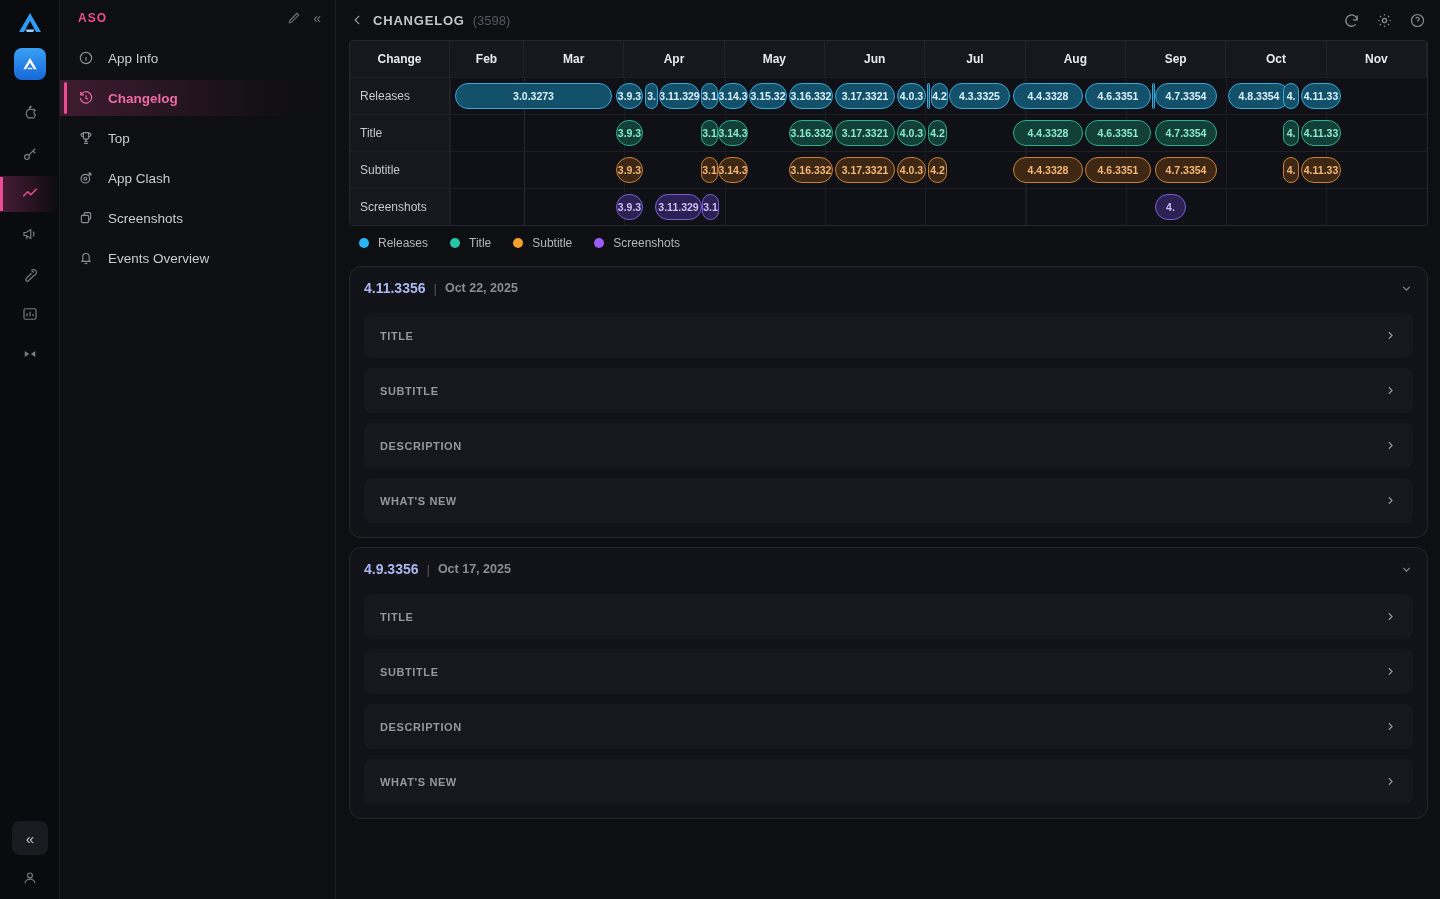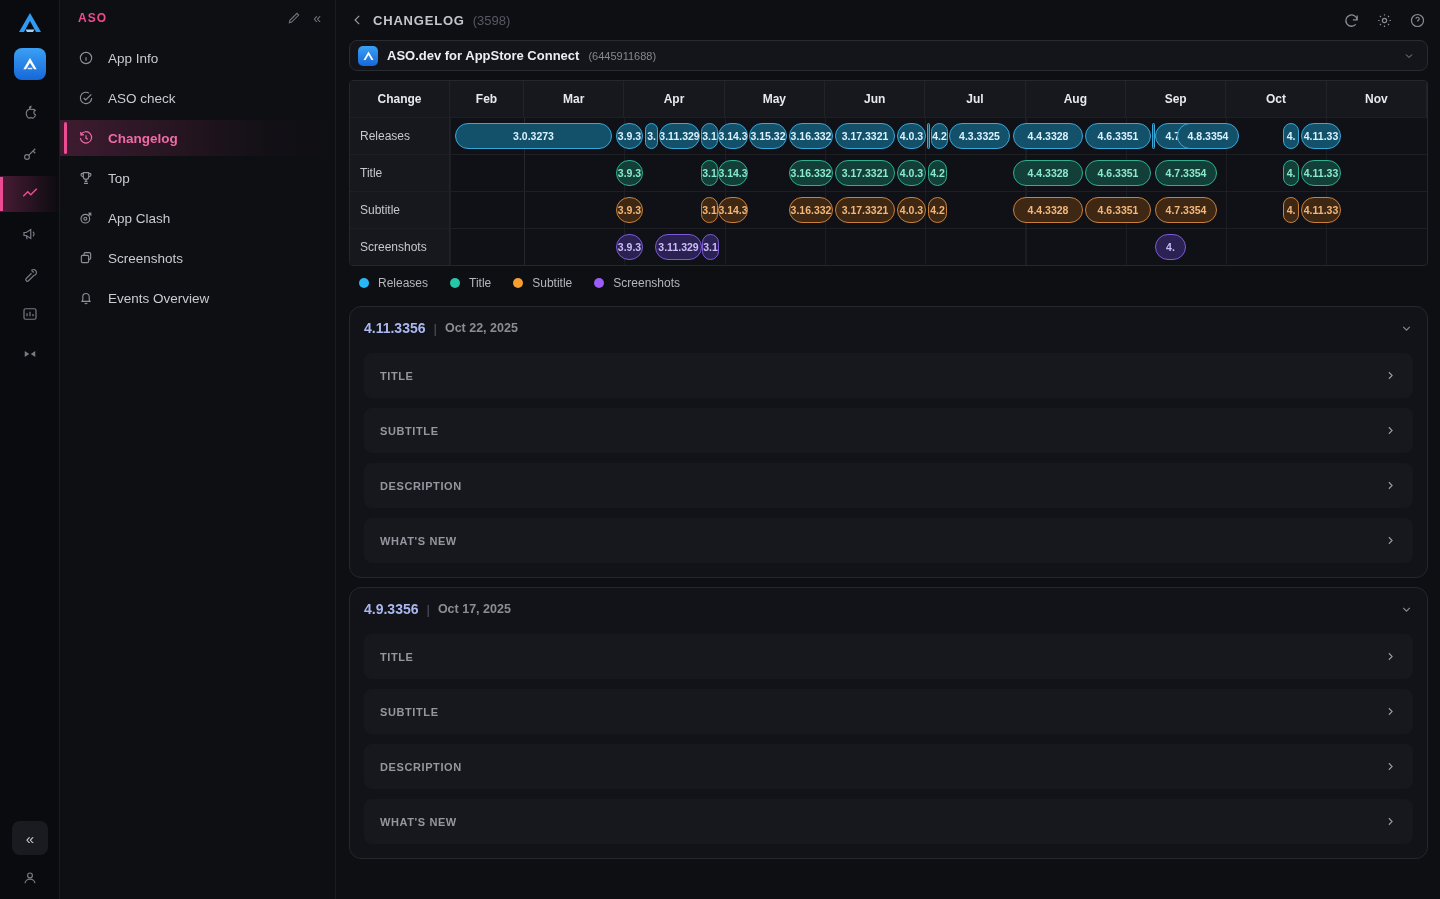--- a/index.html
+++ b/index.html
@@ -172,29 +172,20 @@
     <div id="sidebar-items">
         <div class="side-item">
           <span class="ic">
             <svg width="16" height="16" viewBox="0 0 24 24" fill="none" stroke="currentColor" stroke-width="1.7">
               <circle cx="12" cy="12" r="8.5"></circle>
               <path d="M12 11 L12 16 M12 7.8 L12 8"></path>
             </svg>
           </span>
           <span>App Info</span>
         </div>
-        <div class="side-item">
-          <span class="ic">
-            <svg width="16" height="16" viewBox="0 0 24 24" fill="none" stroke="currentColor" stroke-width="1.7">
-              <path d="M20.5 12 a8.5 8.5 0 1 1 -4 -7.3"></path>
-              <path d="M8.5 12 L11.5 15 L20 6.5"></path>
-            </svg>
-          </span>
-          <span>ASO check</span>
-        </div>
         <div class="side-item active">
           <span class="ic">
             <svg width="16" height="16" viewBox="0 0 24 24" fill="none" stroke="currentColor" stroke-width="1.8">
               <path d="M4.5 7 a8.5 8.5 0 1 1 -1 5 M4 3 L4.5 7.5 L9 7"></path>
               <path d="M12 8 L12 12.5 L15 14"></path>
             </svg>
           </span>
           <span>Changelog</span>
         </div>
         <div class="side-item">
@@ -259,34 +250,20 @@
         </span>
         <span>
           <svg width="17" height="17" viewBox="0 0 24 24" fill="none" stroke="currentColor" stroke-width="1.7">
               <circle cx="12" cy="12" r="8.5"></circle>
               <path d="M9.8 9.5 a2.3 2.3 0 1 1 3.2 2.3 c-.8.4-1 .9-1 1.7 M12 16.5 L12 16.6"></path>
             </svg>
         </span>
       </span>
     </div>
 
-    <div class="selector">
-      <span class="sel-appicon">
-        <svg width="13" height="12" viewBox="0 0 26 24">
-            <path d="M13 3 L23 20 L19 20 L13 10 L7 20 L3 20 Z" fill="#fff"></path>
-          </svg>
-      </span>
-      <span class="sel-name">ASO.dev for AppStore Connect</span>
-      <span class="sel-id">(6445911688)</span>
-      <span class="sel-chevron">
-        <svg width="12" height="12" viewBox="0 0 24 24" fill="none" stroke="currentColor" stroke-width="2">
-            <path d="M6 9 L12 15 L18 9"></path>
-          </svg>
-      </span>
-    </div>
 
     <div class="chart-table">
       <div class="t-header" id="table-header">
           <div>Change</div>
           <div>Feb</div>
           <div>Mar</div>
           <div>Apr</div>
           <div>May</div>
           <div>Jun</div>
           <div>Jul</div>
@@ -309,21 +286,21 @@
               <div class="pill releases" style="left: 339px; width: 44px;">3.16.332</div>
               <div class="pill releases" style="left: 385px; width: 60px;">3.17.3321</div>
               <div class="pill releases" style="left: 447px; width: 29px;">4.0.3</div>
               <div class="pill releases bar" style="left: 477px; width: 3px;"></div>
               <div class="pill releases" style="left: 481px; width: 17px;">4.2</div>
               <div class="pill releases" style="left: 499px; width: 61px;">4.3.3325</div>
               <div class="pill releases" style="left: 563px; width: 70px;">4.4.3328</div>
               <div class="pill releases" style="left: 635px; width: 66px;">4.6.3351</div>
               <div class="pill releases bar" style="left: 702px; width: 3px;"></div>
               <div class="pill releases" style="left: 705px; width: 62px;">4.7.3354</div>
-              <div class="pill releases" style="left: 727px; width: 62px;">4.8.3354</div>
+              <div class="pill releases" style="left: 778px; width: 62px;">4.8.3354</div>
               <div class="pill releases" style="left: 833px; width: 16px;">4.</div>
               <div class="pill releases" style="left: 851px; width: 40px;">4.11.33</div>
             </div>
           </div>
           <div class="t-row">
             <div class="t-label">Title</div>
             <div class="t-timeline">
               <div class="pill title" style="left: 166px; width: 27px;">3.9.3</div>
               <div class="pill title" style="left: 251px; width: 17px;">3.1</div>
               <div class="pill title" style="left: 268px; width: 30px;">3.14.3</div>

